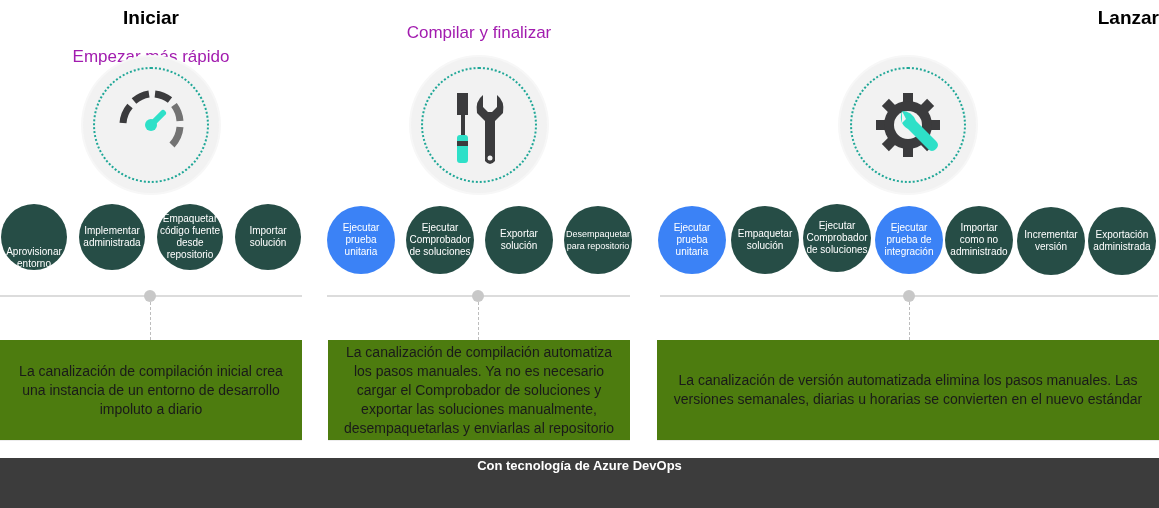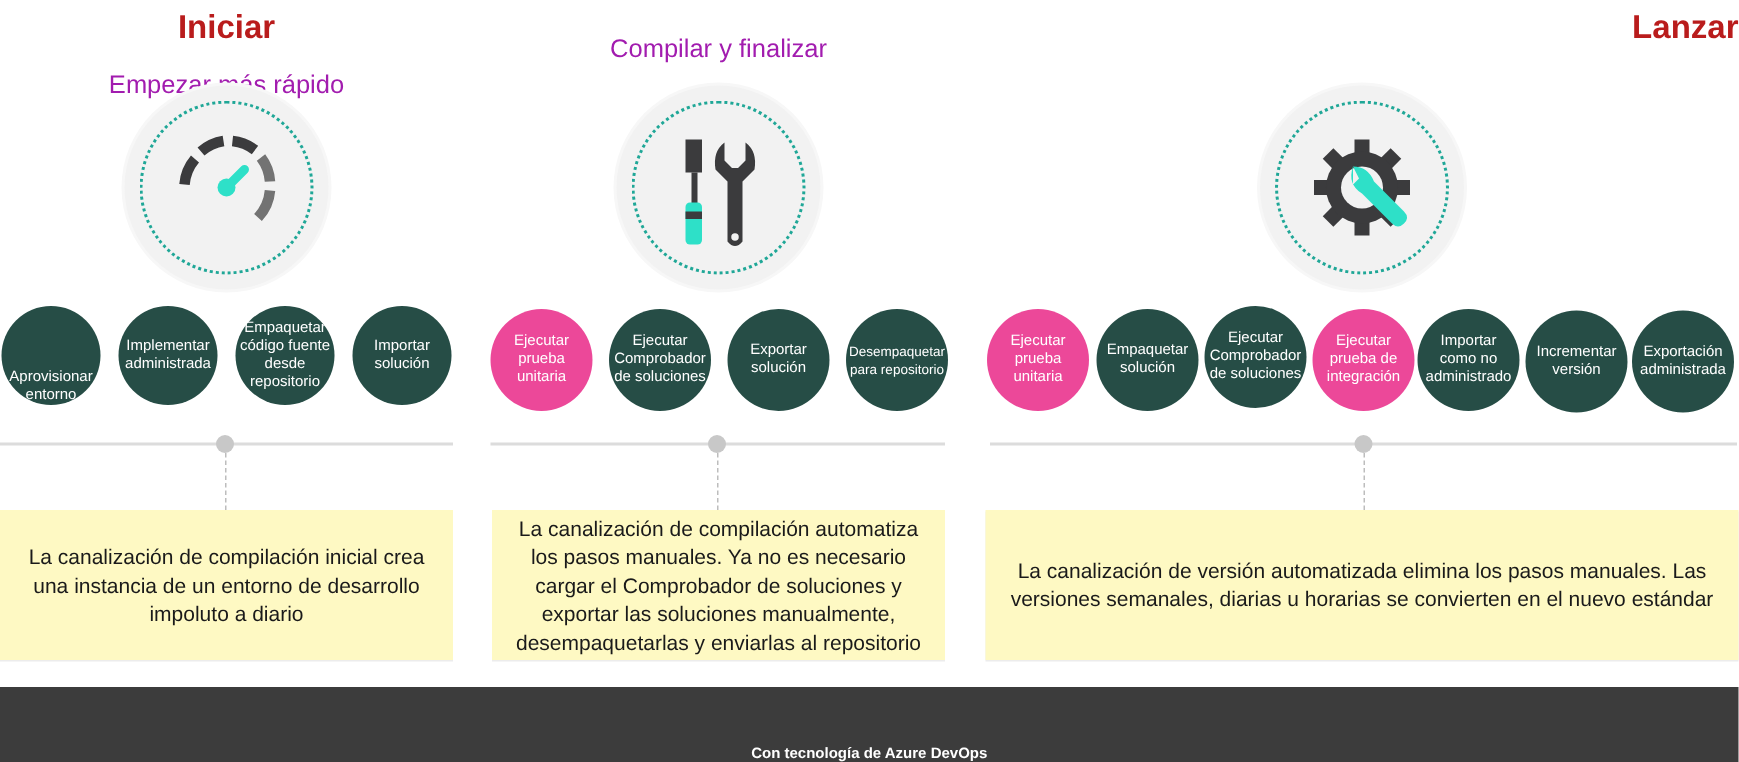--- a/index.html
+++ b/index.html
@@ -1,50 +1,50 @@
 <!DOCTYPE html>
 <html><head>
   <meta charset="utf-8">
   <style>
     html, body { margin: 0; padding: 0; background: #ffffff; }
     body {
       width: 1159px; height: 508px; position: relative; overflow: hidden;
       font-family: "Liberation Sans", "DejaVu Sans", sans-serif; color: #1a1a1a;
     }
     .col-head { position: absolute; text-align: center; }
-    .col-title { font-weight: bold; font-size: 22px; line-height: 24px; color: #b91c1c; }
+    .col-title { font-weight: bold; font-size: 19px; line-height: 24px; color: #000000; }
     .col-sub { font-size: 17px; line-height: 22px; color: #a21caf; margin-top: 16px; }
     .icon-disc {
       position: absolute; width: 136px; height: 136px; border-radius: 50%;
       background: #f2f2f2; box-shadow: 0 0 0 2px #f7f7f7;
     }
     .icon-disc .dots {
       position: absolute; left: 10px; top: 10px; width: 112px; height: 112px;
       border-radius: 50%; border: 2px dotted #1fa797;
     }
     .icon-disc svg { position: absolute; left: 0; top: 0; }
     .step {
       position: absolute; border-radius: 50%; display: flex; align-items: center; justify-content: center;
       text-align: center; color: #ffffff; font-size: 10px; line-height: 12px; box-sizing: border-box; padding: 0 2px;
     }
     .step.dark { background: #264d46; }
-    .step.teal { background: #ec4899; }
+    .step.teal { background: #3b82f6; }
     .hline { position: absolute; height: 2px; background: #dcdcdc; top: 295px; }
     .node { position: absolute; width: 12px; height: 12px; border-radius: 50%; background: #c8c8c8; top: 290px; }
     .vdash { position: absolute; width: 0; border-left: 1px dashed #bdbdbd; top: 302px; height: 38px; }
     .desc {
-      position: absolute; top: 340px; height: 100px; background: #fef9c3;
+      position: absolute; top: 340px; height: 100px; background: #4d7c0f;
       display: flex; align-items: center; justify-content: center; text-align: center;
       font-size: 14px; line-height: 19px; color: #1a1a1a; box-sizing: border-box; padding: 0 8px;
       box-shadow: 0 1px 0 #ececec;
     }
     .footer {
       position: absolute; left: 0; top: 458px; width: 1159px; height: 50px; background: #3c3c3c;
-      display: flex; align-items: flex-end; justify-content: center;
-      color: #ffffff; font-weight: bold; font-size: 10px;
+      display: flex; align-items: flex-start; justify-content: center;
+      color: #ffffff; font-weight: bold; font-size: 13px;
     }
   </style>
 </head>
 <body>
 
 <div class="col-head" style="left:0; width:302px; top:6px;">
   <div class="col-title">Iniciar</div>
   <div class="col-sub">Empezar más rápido</div>
 </div>
 <div class="icon-disc" style="left:83px; top:57px;">

